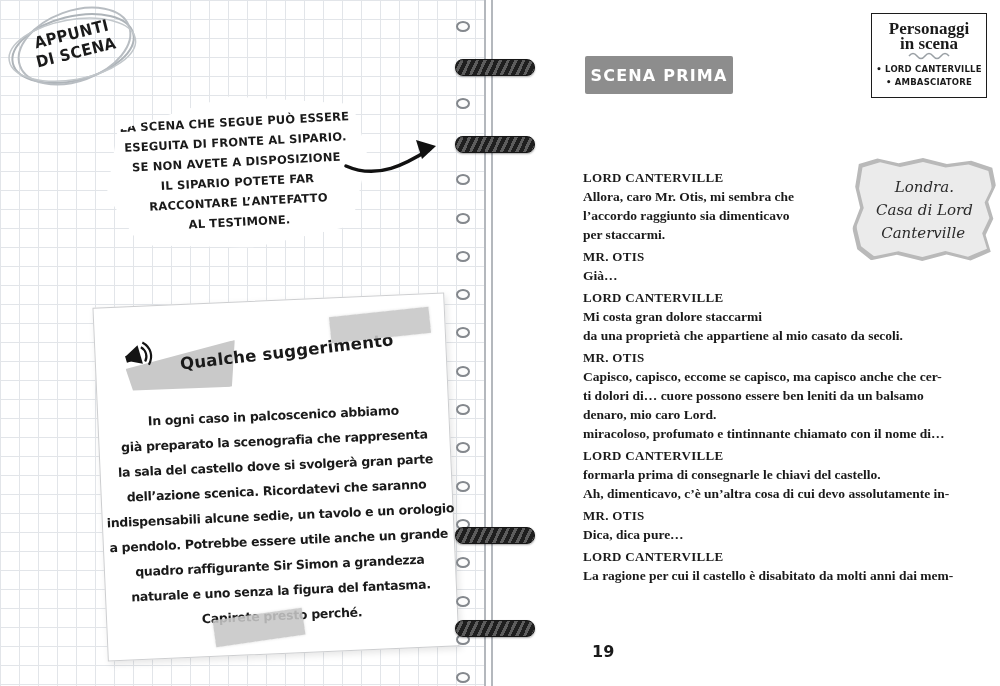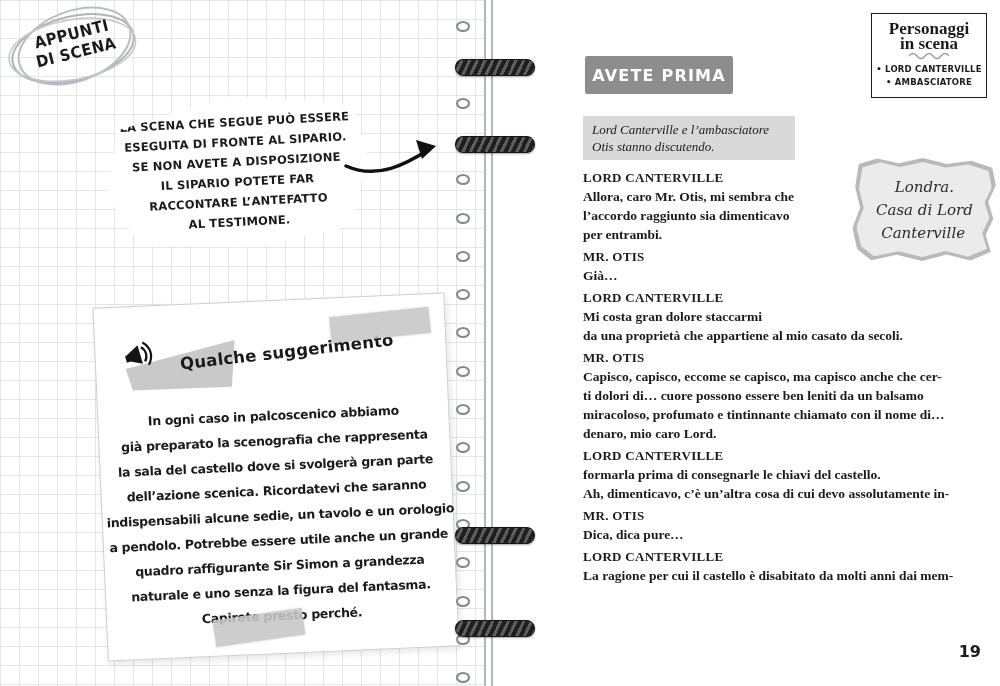--- a/index.html
+++ b/index.html
@@ -67,21 +67,21 @@
   .torn-inner{position:absolute;left:4px;top:4px;right:4px;bottom:4px;background:#ebebeb;
     clip-path:polygon(3% 8%,16% 2%,31% 6%,48% 0%,65% 5%,82% 1%,97% 7%,100% 24%,95% 40%,99% 56%,94% 72%,98% 88%,84% 97%,67% 92%,50% 99%,32% 94%,14% 100%,4% 90%,0% 70%,5% 50%,1% 30%);
     display:flex;flex-direction:column;align-items:center;justify-content:center;}
   .loc-line{font-family:"DejaVu Serif",serif;font-style:italic;font-size:15px;line-height:23px;color:#2b2b2b;transform:rotate(-2deg);}
 
   .dialogue{position:absolute;left:26px;top:170px;width:410px;}
   .speaker{font-weight:700;font-size:13px;letter-spacing:.3px;margin:5px 0 1px;}
   .entry:first-child .speaker{margin-top:0;}
   .dlg-line{font-size:13.5px;line-height:19px;white-space:nowrap;font-weight:bold;}
 
-  .page-num{position:absolute;left:29px;top:642px;width:395px;text-align:right;
+  .page-num{position:absolute;left:35px;top:642px;width:395px;text-align:left;
     font-family:"DejaVu Sans",sans-serif;font-weight:700;font-size:16px;}
 </style>
 </head>
 <body>
 
 <div class="spread">
 
   <div class="left-page">
 
     <div class="stamp">
@@ -160,73 +160,67 @@
       <div class="hole" style="top: 633.8px;"></div>
       <div class="hole" style="top: 672.1px;"></div>
     </div>
   <div class="coil" style="top:59px"></div>
   <div class="coil" style="top:136px"></div>
   <div class="coil" style="top:527px"></div>
   <div class="coil" style="top:620px"></div>
 
   <div class="right-page">
 
-    <div class="scene-title">AVETE PRIMA</div>
+    <div class="scene-title">SCENA PRIMA</div>
 
     <div class="char-box">
       <div>
           <div class="char-title-line">Personaggi</div>
           <div class="char-title-line">in scena</div>
         </div>
       <svg class="char-squiggle" width="44" height="8" viewBox="0 0 44 8">
         <path d="M2,4 q4,-5 8,0 t8,0 t8,0 t8,0 t8,0" fill="none" stroke="#9aa0a5" stroke-width="1.5"></path>
       </svg>
       <div>
           <div class="char-item">LORD CANTERVILLE</div>
           <div class="char-item">AMBASCIATORE</div>
         </div>
     </div>
 
-    <div class="stage-dir">
-      <div>
-          <div class="stage-line">Lord Canterville e l’ambasciatore</div>
-          <div class="stage-line">Otis stanno discutendo.</div>
-        </div>
-    </div>
 
     <div class="torn">
       <div class="torn-inner">
           <div class="loc-line">Londra.</div>
           <div class="loc-line">Casa di Lord</div>
           <div class="loc-line">Canterville</div>
         </div>
     </div>
 
     <div class="dialogue">
         <div class="entry">
           <div class="speaker">LORD CANTERVILLE</div>
           <div class="dlg-line">Allora, caro Mr. Otis, mi sembra che</div>
           <div class="dlg-line">l’accordo raggiunto sia dimenticavo</div>
-          <div class="dlg-line">per entrambi.</div>
+          <div class="dlg-line">per staccarmi.</div>
         </div>
         <div class="entry">
           <div class="speaker">MR. OTIS</div>
           <div class="dlg-line">Già…</div>
         </div>
         <div class="entry">
           <div class="speaker">LORD CANTERVILLE</div>
           <div class="dlg-line">Mi costa gran dolore staccarmi</div>
           <div class="dlg-line">da una proprietà che appartiene al mio casato da secoli.</div>
         </div>
         <div class="entry">
           <div class="speaker">MR. OTIS</div>
           <div class="dlg-line">Capisco, capisco, eccome se capisco, ma capisco anche che cer-</div>
           <div class="dlg-line">ti dolori di… cuore possono essere ben leniti da un balsamo</div>
+          <div class="dlg-line">denaro, mio caro Lord.</div>
           <div class="dlg-line">miracoloso, profumato e tintinnante chiamato con il nome di…</div>
-          <div class="dlg-line">denaro, mio caro Lord.</div>
         </div>
         <div class="entry">
           <div class="speaker">LORD CANTERVILLE</div>
           <div class="dlg-line">formarla prima di consegnarle le chiavi del castello.</div>
           <div class="dlg-line">Ah, dimenticavo, c’è un’altra cosa di cui devo assolutamente in-</div>
         </div>
         <div class="entry">
           <div class="speaker">MR. OTIS</div>
           <div class="dlg-line">Dica, dica pure…</div>
         </div>

